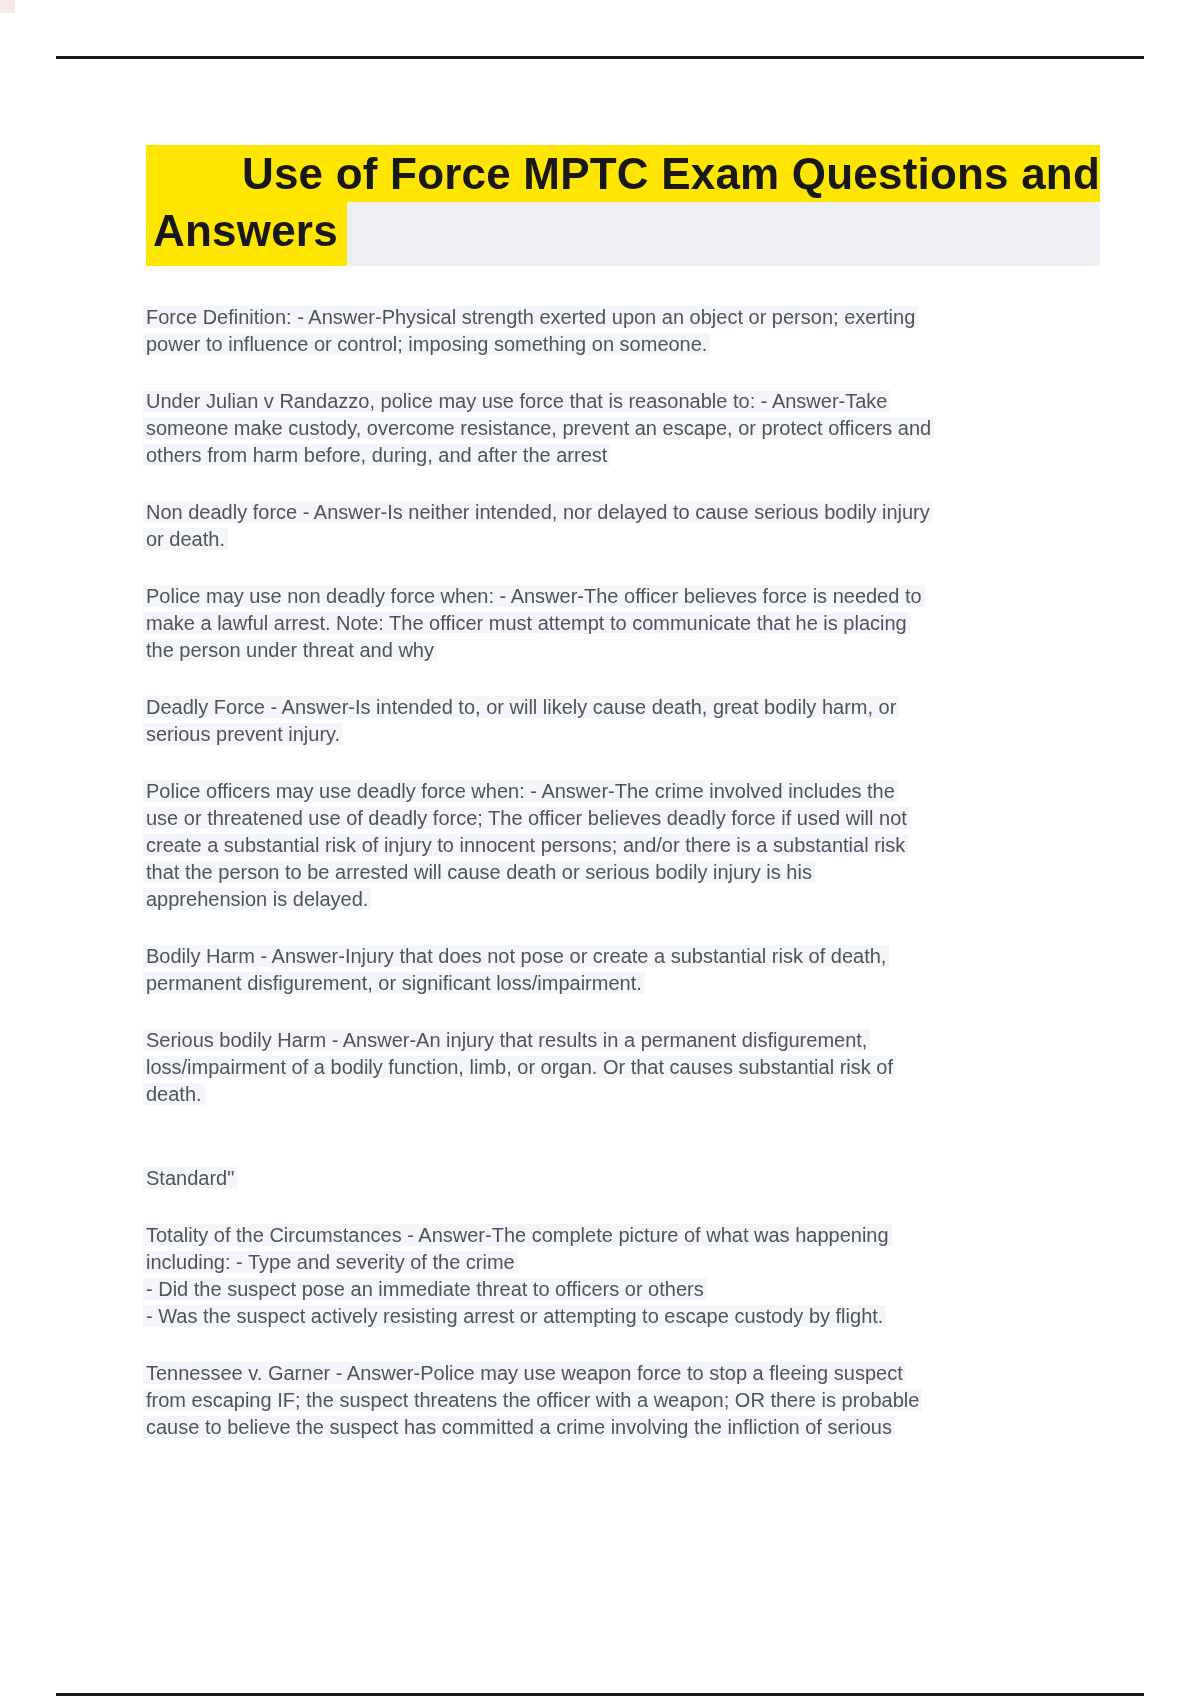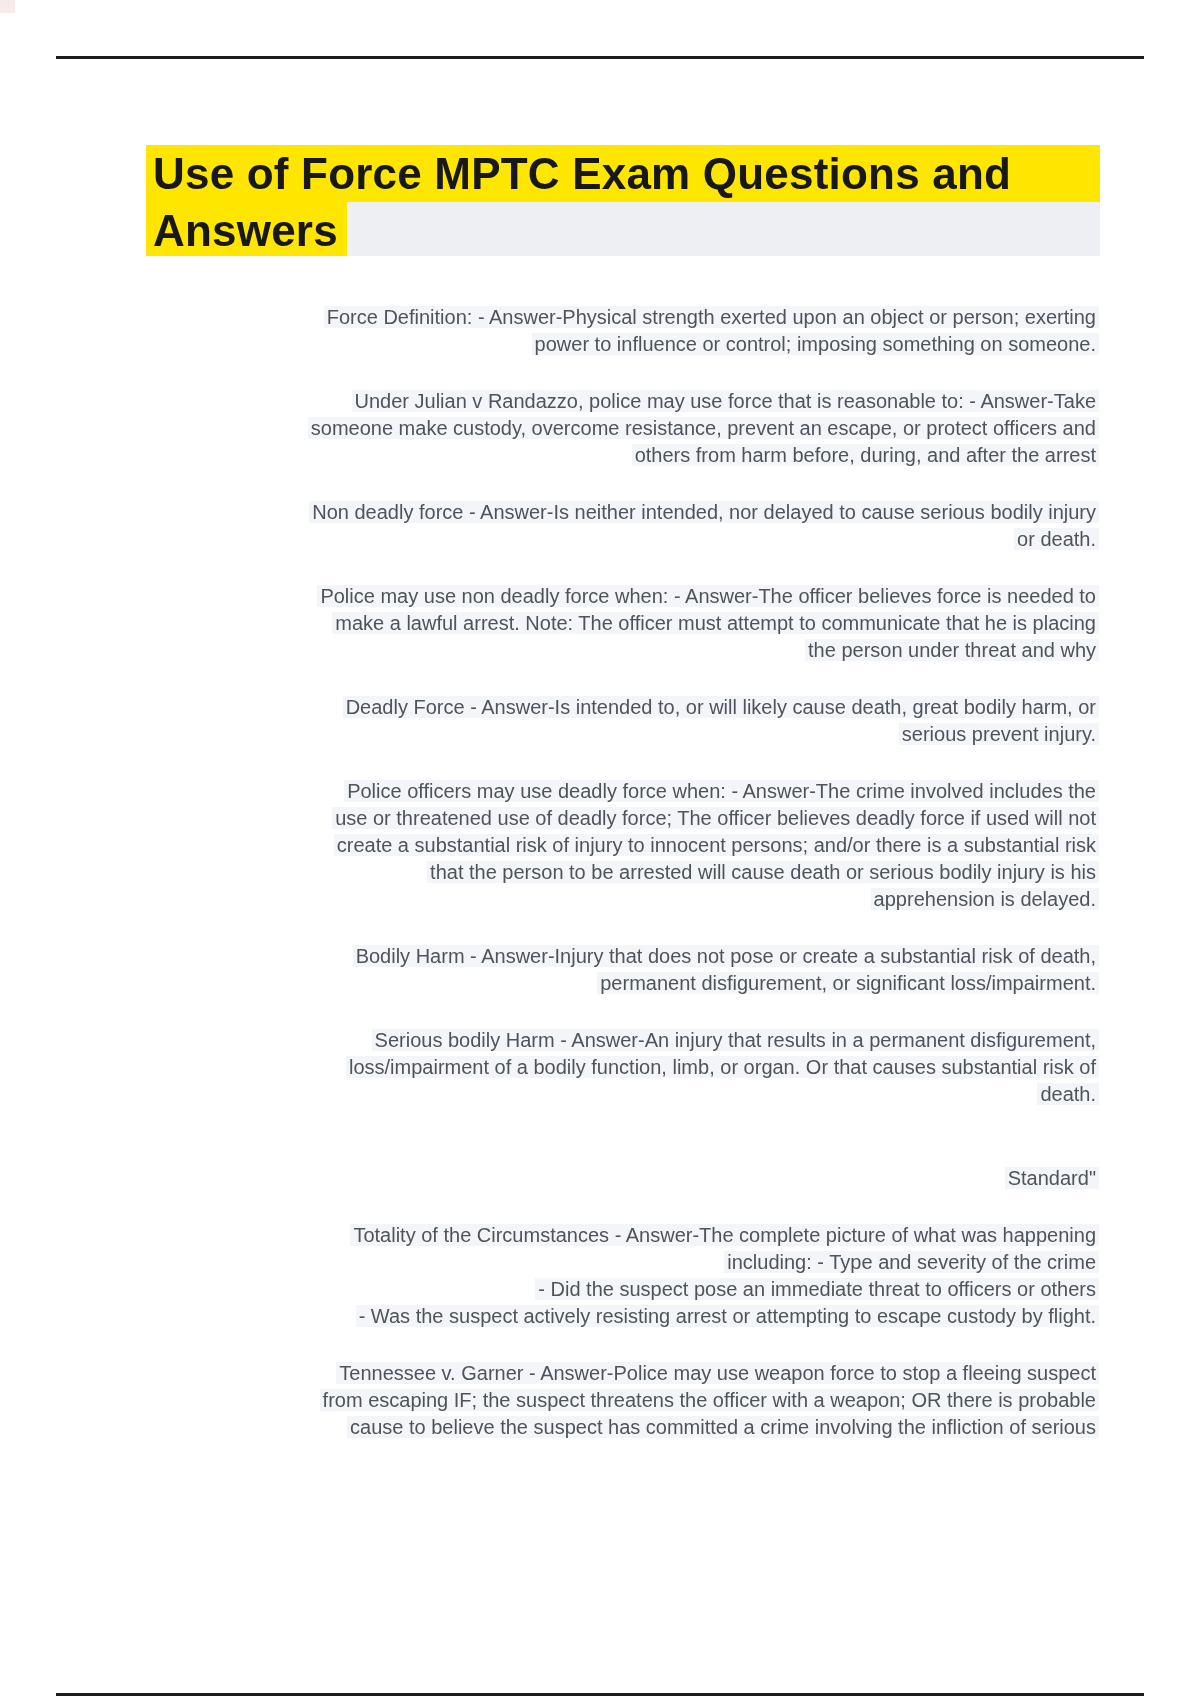--- a/index.html
+++ b/index.html
@@ -17,33 +17,34 @@
   .title-block{
     position:absolute;left:146px;top:145px;width:954px;
     font-weight:bold;font-size:44px;line-height:57px;
     color:var(--title-text,#181818);
     letter-spacing:0.2px;
   }
   .title-line1{
     display:block;width:100%;box-sizing:border-box;
     background:var(--title-highlight,#fee600);
     padding-left:7px;
+    text-align:right;
   }
-  .title-line2{display:flex;height:54px;border-radius:20px;}
+  .title-line2{display:flex;height:64px;border-radius:20px;}
   .title-line2 .yellow{
     background:var(--title-highlight,#fee600);
     padding:0 9px 0 7px;white-space:nowrap;
   }
   .title-line2 .gray-fill{flex:1;background:var(--title-band-gray,#edeff2);}
   .body-block{
     position:absolute;left:146px;top:304px;width:950px;
     font-size:20px;line-height:27px;
     color:var(--body-text,#4f545c);
   }
-  .para{margin:0 0 30px 0;text-align:right;}
+  .para{margin:0 0 30px 0;}
   .hl{
     background:var(--paragraph-highlight,#f3f5f8);
     padding:0 3px;margin:0 -3px;
   }
 </style>
 </head>
 <body>
 
 <div class="sheet">
   <div class="corner-smudge"></div>

